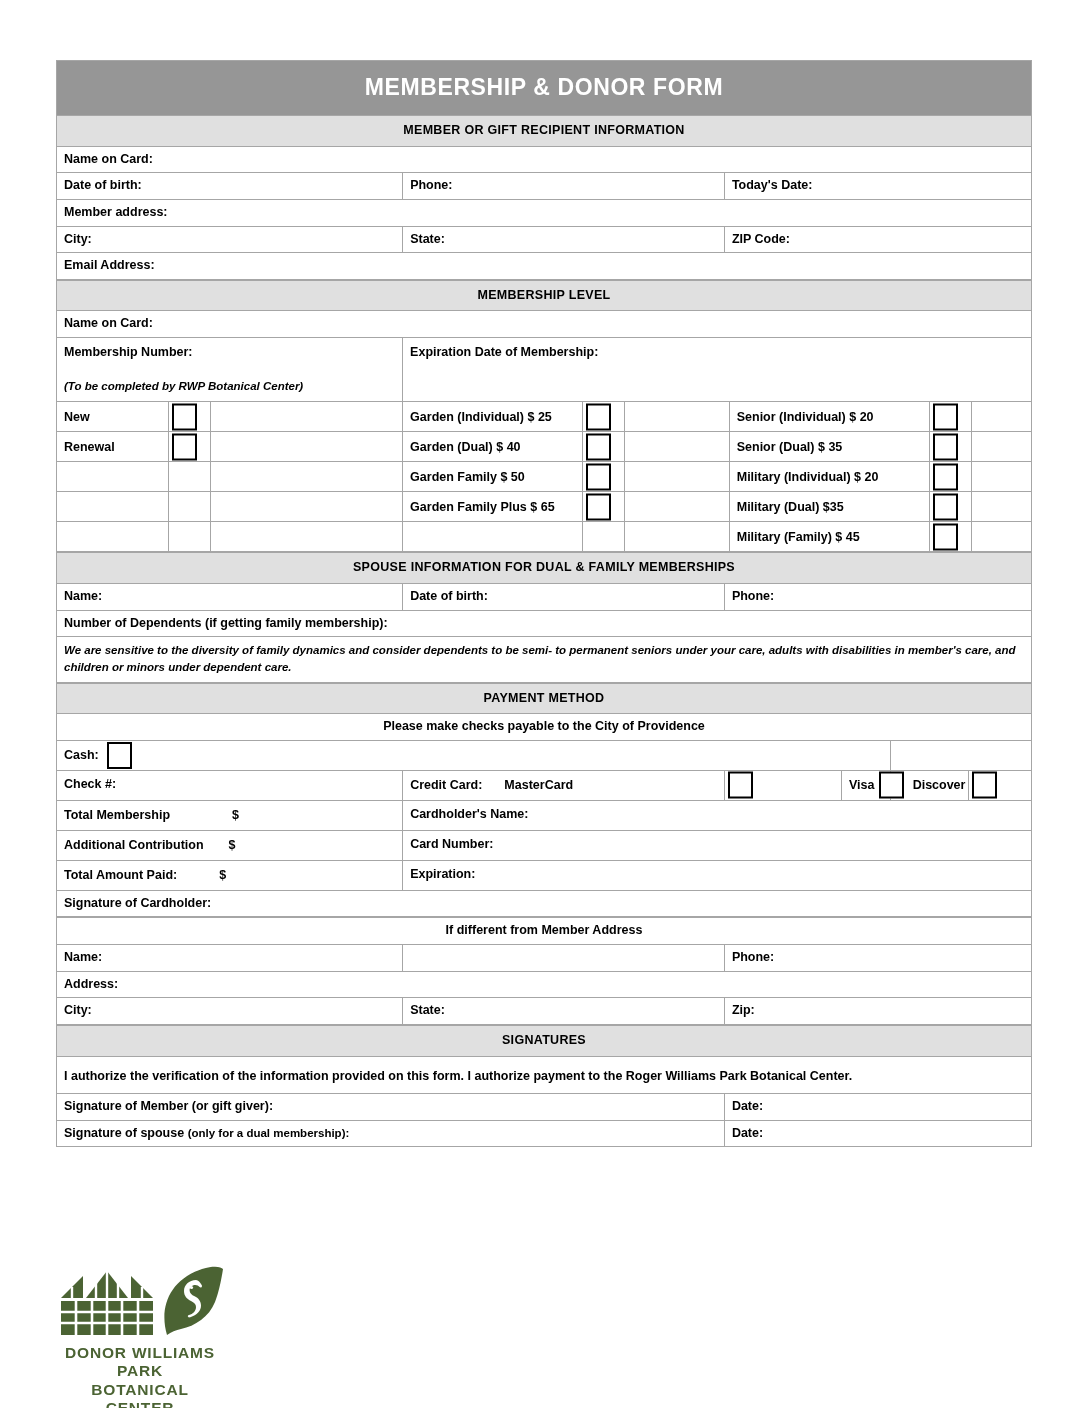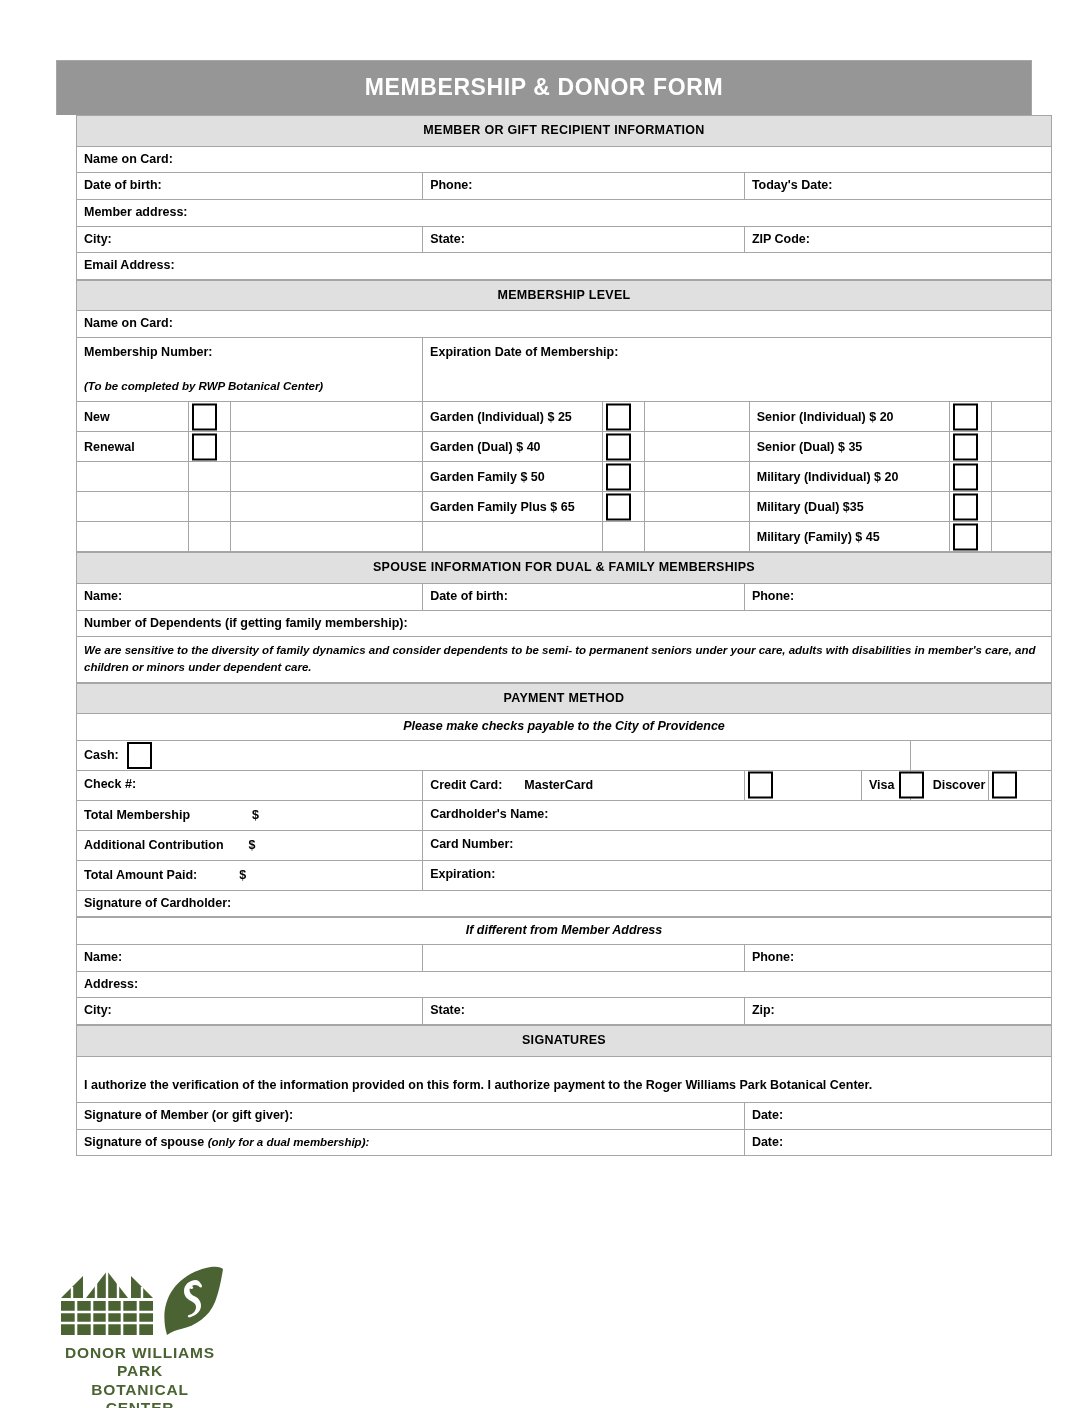--- a/index.html
+++ b/index.html
@@ -21,21 +21,20 @@
     left: 56px;
     top: 60px;
     width: 976px;
   }
 
   
   .tbl {
     width: 100%;
     border-collapse: collapse;
     table-layout: fixed;
-    margin-left: 20px;
   }
   .tbl td {
     border: 1px solid #a6a6a6;
     padding: 0;
     vertical-align: middle;
   }
 
   .cell {
     padding: 5px 7px;
     font-size: 12.5px;
@@ -66,21 +65,20 @@
   }
   .band .cell {
     font-size: 12.5px;
     font-weight: bold;
     letter-spacing: 0.3px;
     padding: 7px 0 7px 0;
   }
 
   .center { text-align: center; }
   .ital {
-    font-style: italic;
     font-weight: bold;
   }
   .note {
     font-style: italic;
     font-weight: bold;
     font-size: 11.5px;
     line-height: 1.45;
     padding: 5px 7px 6px 7px;
   }
 
@@ -535,21 +533,21 @@
         <col style="width:31.5%">
       </colgroup>
     <tbody>
       <tr class="band">
         <td colspan="2">
             <div class="cell">SIGNATURES</div>
           </td>
       </tr>
       <tr>
         <td colspan="2">
-            <div class="cell row-tall" style="padding-top:21px;padding-bottom:9px">I authorize the verification of the information provided on this form. I authorize payment to the Roger Williams Park Botanical Center.</div>
+            <div class="cell row-tall" style="padding-top:12px;padding-bottom:9px">I authorize the verification of the information provided on this form. I authorize payment to the Roger Williams Park Botanical Center.</div>
           </td>
       </tr>
       <tr>
         <td>
             <div class="cell row-tall">Signature of Member (or gift giver):</div>
           </td>
         <td>
             <div class="cell row-tall">Date:</div>
           </td>
       </tr>

